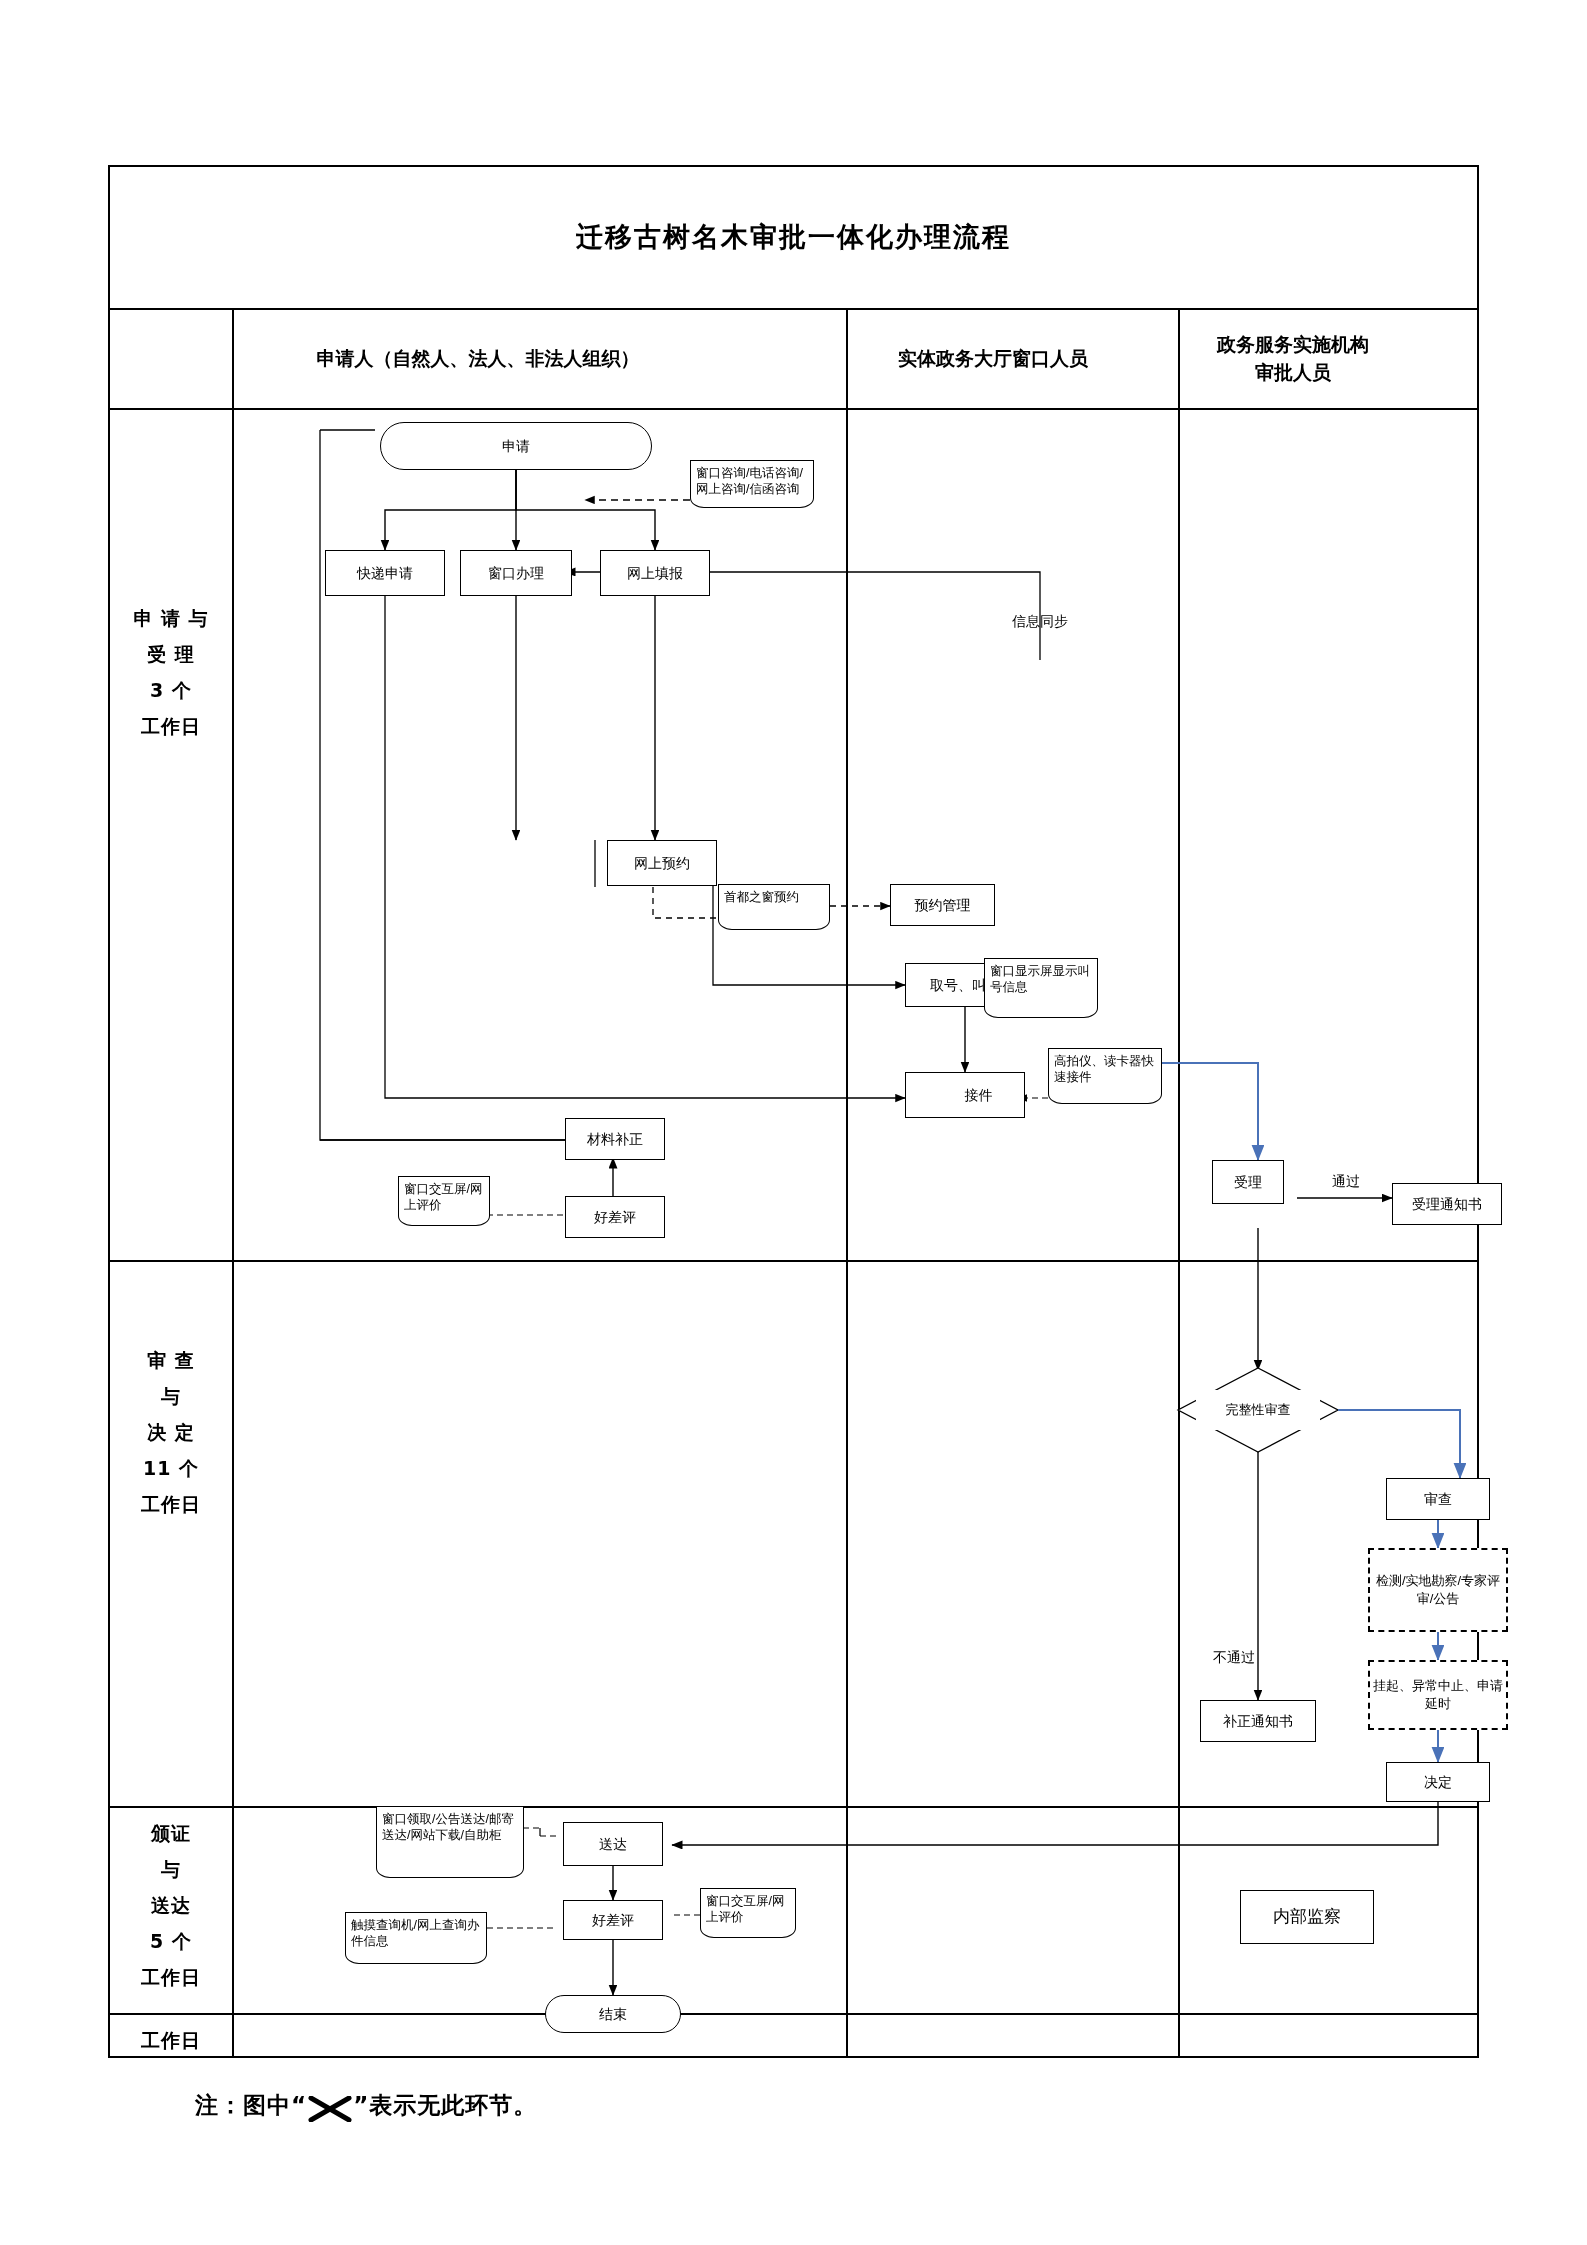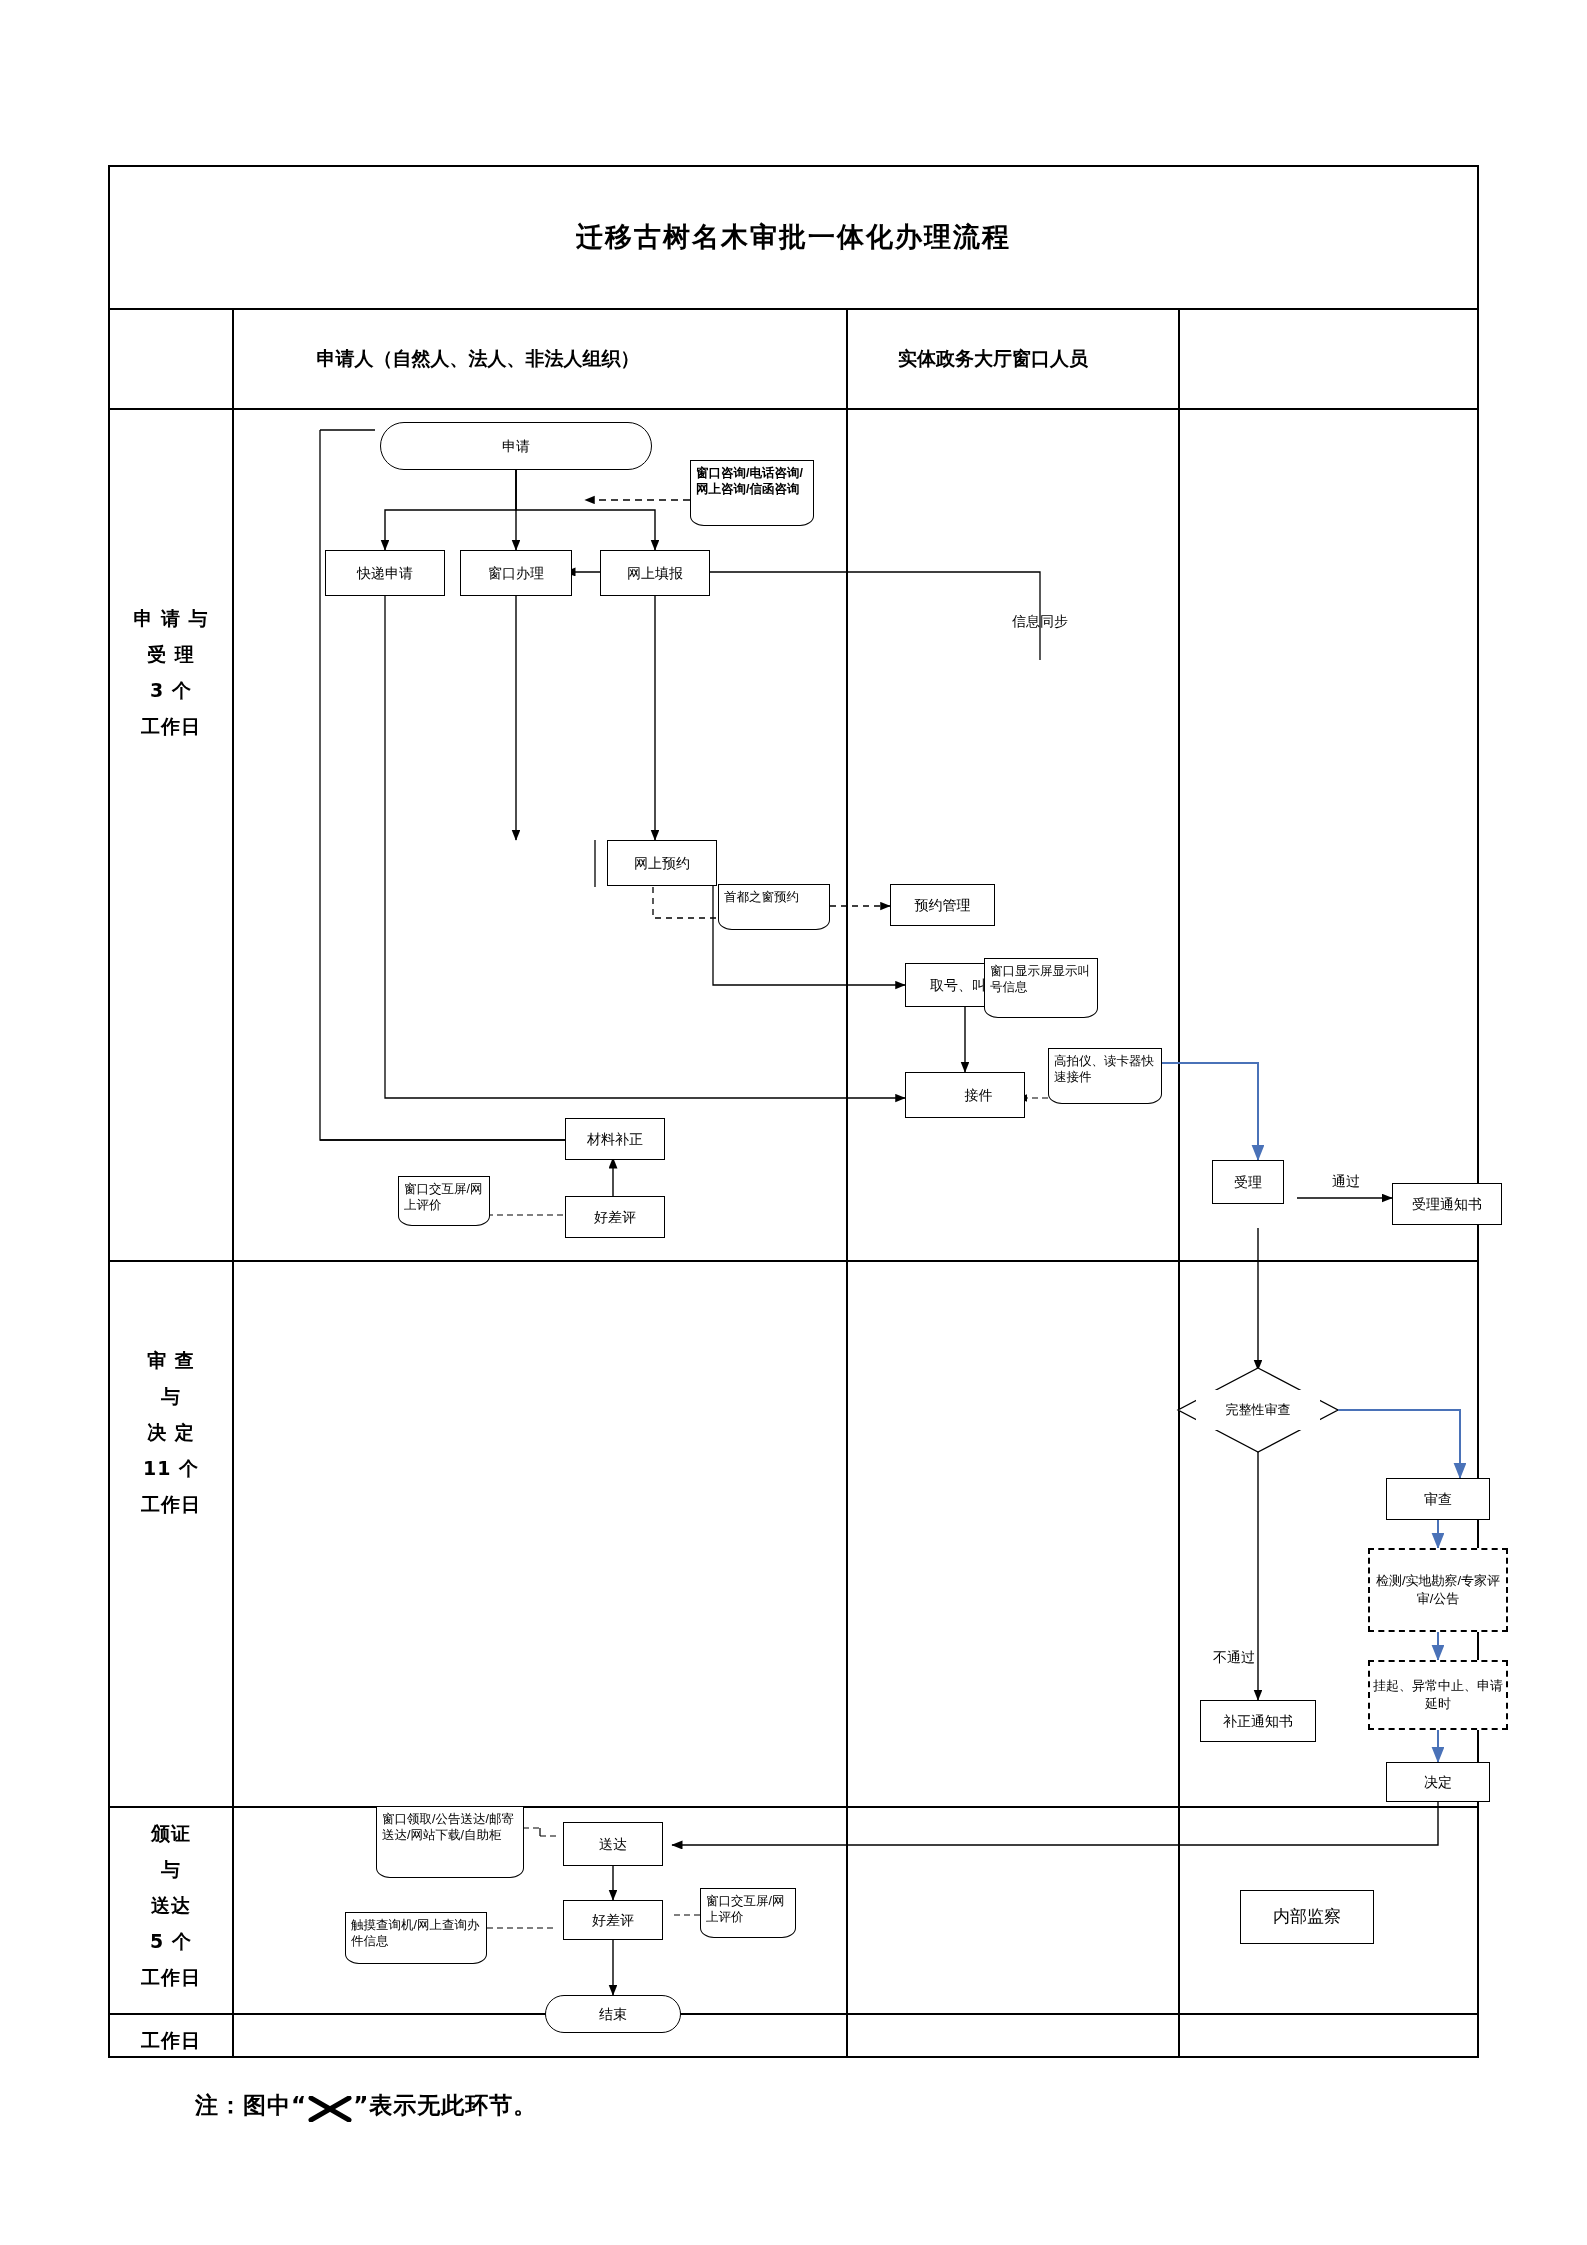--- a/index.html
+++ b/index.html
@@ -178,20 +178,24 @@
 
   <div class="frame"></div>
 
   <div class="title-band" style="left:108px; top:165px; width:1371px;">
     <div class="title-text">迁移古树名木审批一体化办理流程</div>
   </div>
 
   <div class="header-band" style="left:108px; top:310px; width:1371px;">
     <div class="col-head" style="left:110px; width:520px;">申请人（自然人、法人、非法人组织）</div>
     <div class="col-head" style="left:740px; width:290px;">实体政务大厅窗口人员</div>
+    <div class="col-head" style="left:1035px; width:300px;">
+      <span style="white-space:pre-line;">政务服务实施机构
+审批人员</span>
+    </div>
   </div>
 
   <div class="vline" style="left:232px; top:310px; height:1748px;"></div>
   <div class="vline" style="left:846px; top:310px; height:1748px;"></div>
   <div class="vline" style="left:1178px; top:310px; height:1748px;"></div>
 
   <div class="hline" style="left:108px; top:1260px; width:1371px;"></div>
   <div class="hline" style="left:108px; top:1806px; width:1371px;"></div>
   <div class="hline" style="left:108px; top:2013px; width:1371px;"></div>
 
@@ -324,21 +328,21 @@
 
   <div class="node" style="left:1386px; top:1478px; width:104px; height:42px;">审查</div>
   <div class="node dashdot" style="left:1368px; top:1548px; width:140px; height:84px; font-size:13px;">检测/实地勘察/专家评审/公告</div>
   <div class="node dashdot" style="left:1368px; top:1660px; width:140px; height:70px; font-size:13px;">挂起、异常中止、申请延时</div>
   <div class="node" style="left:1386px; top:1762px; width:104px; height:40px;">决定</div>
 
   <div class="node" style="left:1200px; top:1700px; width:116px; height:42px;">补正通知书</div>
 
   <div class="node" style="left:1240px; top:1890px; width:134px; height:54px; font-size:17px;">内部监察</div>
 
-  <div class="note" style="left:690px; top:460px; width:124px; height:66px;font-weight:bold;">窗口咨询/电话咨询/网上咨询/信函咨询</div>
+  <div class="note" style="left:690px; top:460px; width:124px; height:48px;">窗口咨询/电话咨询/网上咨询/信函咨询</div>
   <div class="note" style="left:984px; top:958px; width:114px; height:60px;">窗口显示屏显示叫号信息</div>
   <div class="note" style="left:1048px; top:1048px; width:114px; height:56px;">高拍仪、读卡器快速接件</div>
   <div class="note" style="left:398px; top:1176px; width:92px; height:50px;">窗口交互屏/网上评价</div>
   <div class="note" style="left:700px; top:1888px; width:96px; height:50px;">窗口交互屏/网上评价</div>
   <div class="note" style="left:376px; top:1806px; width:148px; height:72px;">窗口领取/公告送达/邮寄送达/网站下载/自助柜</div>
   <div class="note" style="left:345px; top:1912px; width:142px; height:52px;">触摸查询机/网上查询办件信息</div>
   <div class="note" style="left:718px; top:884px; width:112px; height:46px; font-size:12.5px;">首都之窗预约</div>
 
   <div class="lbl" style="left:980px; top:612px; width:120px;">信息同步</div>
   <div class="lbl" style="left:1304px; top:1172px; width:84px;">通过</div>

